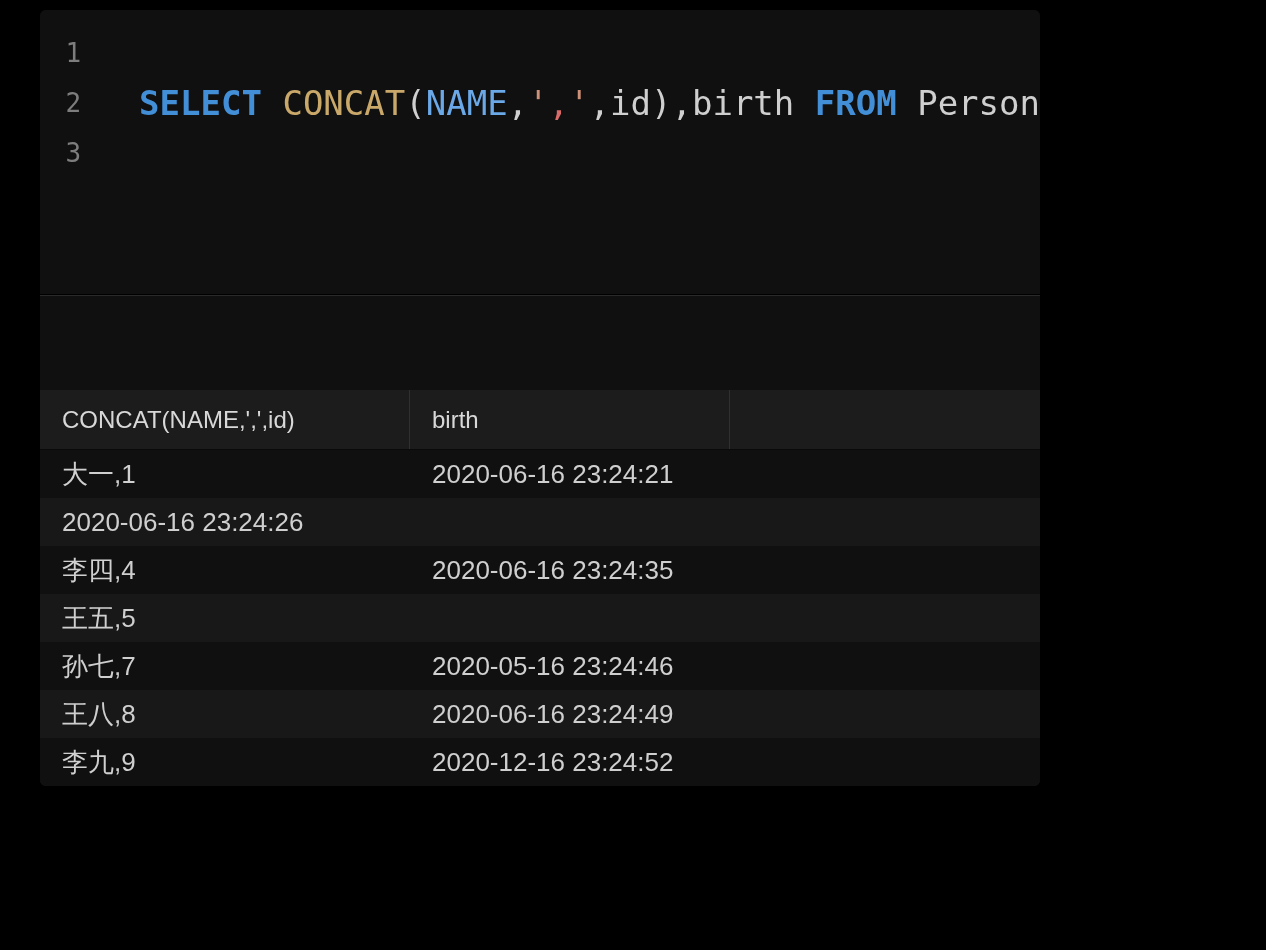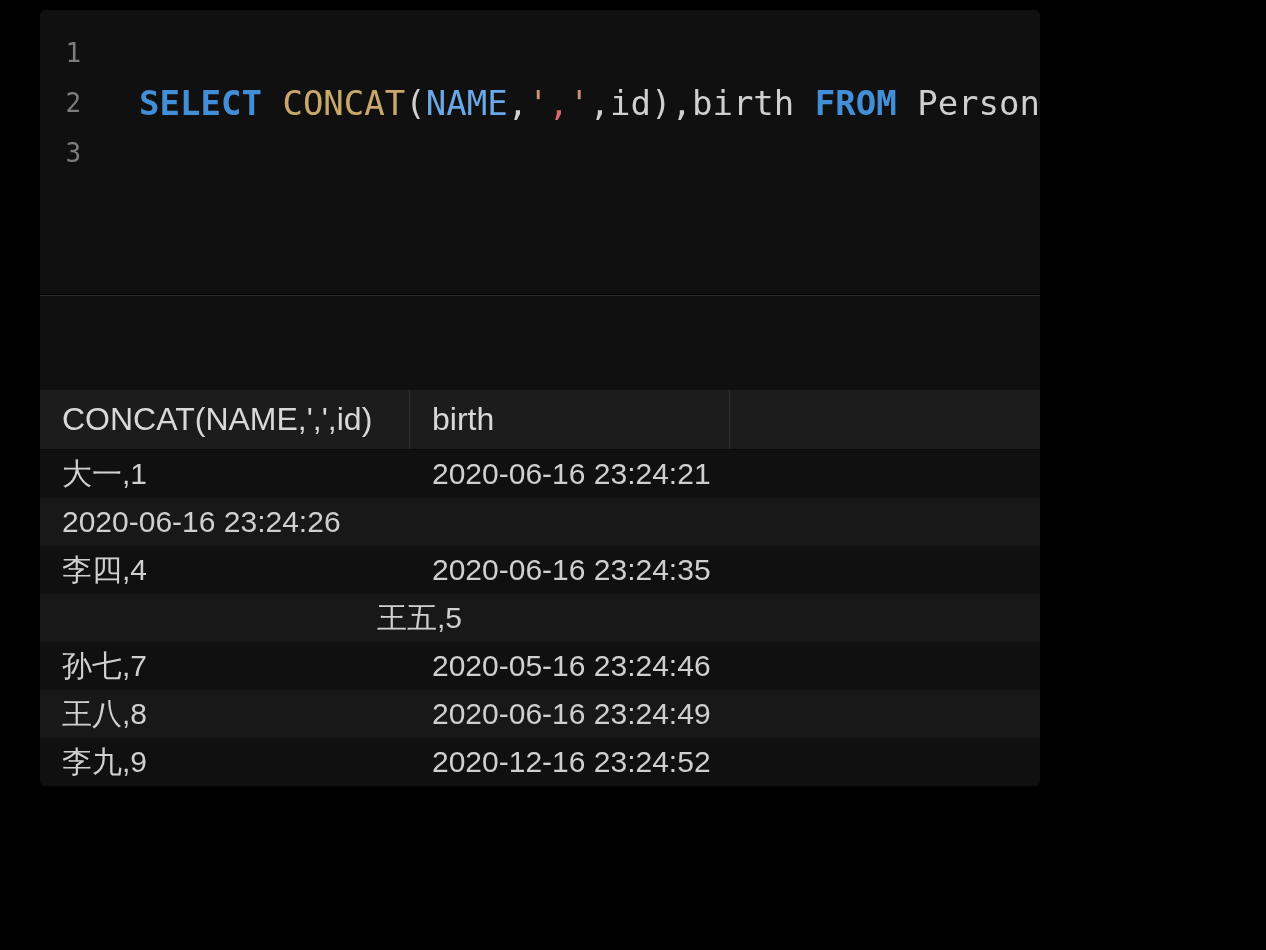--- a/index.html
+++ b/index.html
@@ -56,43 +56,42 @@
     }
 
     .results {
       background:#141414;
     }
     .results-header {
       display:flex;
       background:#1c1c1c;
       color:#d8d8d8;
       font-family:-apple-system,"Helvetica Neue",Arial,sans-serif;
-      font-size:32px;
+      font-size:24px;
       height:60px;
       align-items:center;
       border-bottom:1px solid #0a0a0a;
     }
     .col-h {
       padding:0 22px;
       border-right:1px solid #303030;
       height:100%;
       display:flex; align-items:center;
     }
     .col-h.c1 { width:370px; }
     .col-h.c2 { width:320px; border-right:1px solid #303030; }
 
     .results-body { }
     .row {
       display:flex;
       font-family:-apple-system,"PingFang SC","Helvetica Neue",Arial,sans-serif;
-      font-size:30px;
+      font-size:26px;
       color:#cfcfcf;
       height:48px;
       align-items:center;
-      justify-content:center;
     }
     .row:nth-child(even) { background:#181818; }
     .row:nth-child(odd)  { background:#101010; }
     .cell { padding:0 22px; }
     .cell.c1 { width:370px; }
     .cell.c2 { flex:1; }
   </style>
 </head>
 <body>
 

